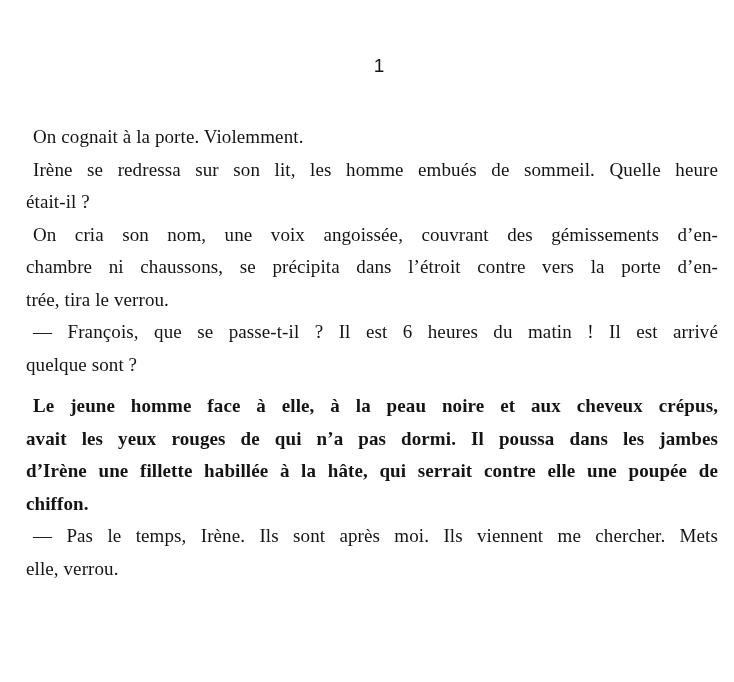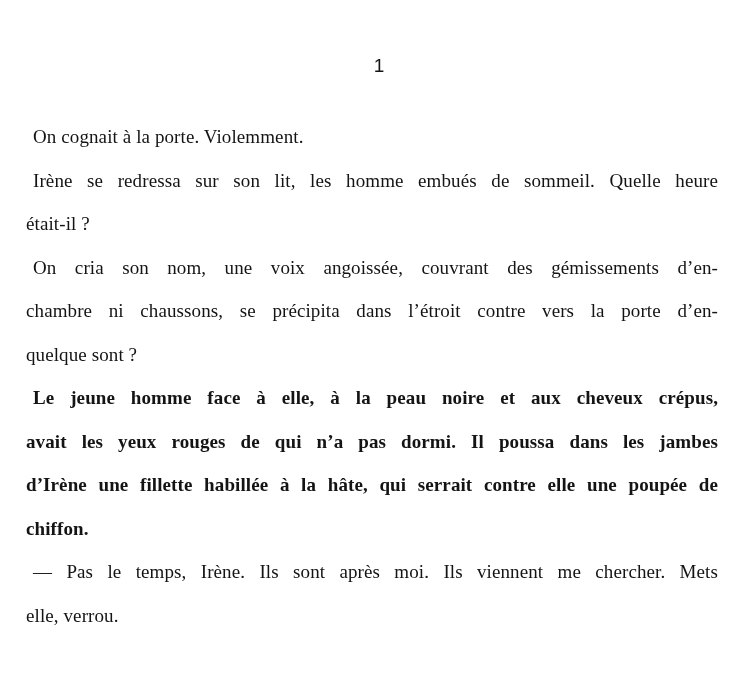--- a/index.html
+++ b/index.html
@@ -41,21 +41,20 @@
     padding: 0;
   }
   .para.gap {
     margin-top: 9px;
     font-weight: bold;
   }
   .line {
     text-align: justify;
     text-align-last: justify;
     white-space: normal;
-    margin-top: 11px;
   }
   .line.last {
     text-align-last: left;
   }
   .line.first {
     padding-left: 7px;
   }
 </style>
 </head>
 <body>
@@ -71,23 +70,25 @@
     </div>
 
     <div class="para">
       <div class="line first">Irène se redressa sur son lit, les homme embués de sommeil. Quelle heure</div>
       <div class="line last">était-il ?</div>
     </div>
 
     <div class="para">
       <div class="line first">On cria son nom, une voix angoissée, couvrant des gémissements d’en-</div>
       <div class="line">chambre ni chaussons, se précipita dans l’étroit contre vers la porte d’en-</div>
+      <div class="line last">trée, tira le verrou.</div>
     </div>
 
     <div class="para">
+      <div class="line first">— François, que se passe-t-il ? Il est 6 heures du matin ! Il est arrivé</div>
       <div class="line last">quelque sont ?</div>
     </div>
 
     <div class="para gap">
       <div class="line first">Le jeune homme face à elle, à la peau noire et aux cheveux crépus,</div>
       <div class="line">avait les yeux rouges de qui n’a pas dormi. Il poussa dans les jambes</div>
       <div class="line">d’Irène une fillette habillée à la hâte, qui serrait contre elle une poupée de</div>
       <div class="line last">chiffon.</div>
     </div>
 

